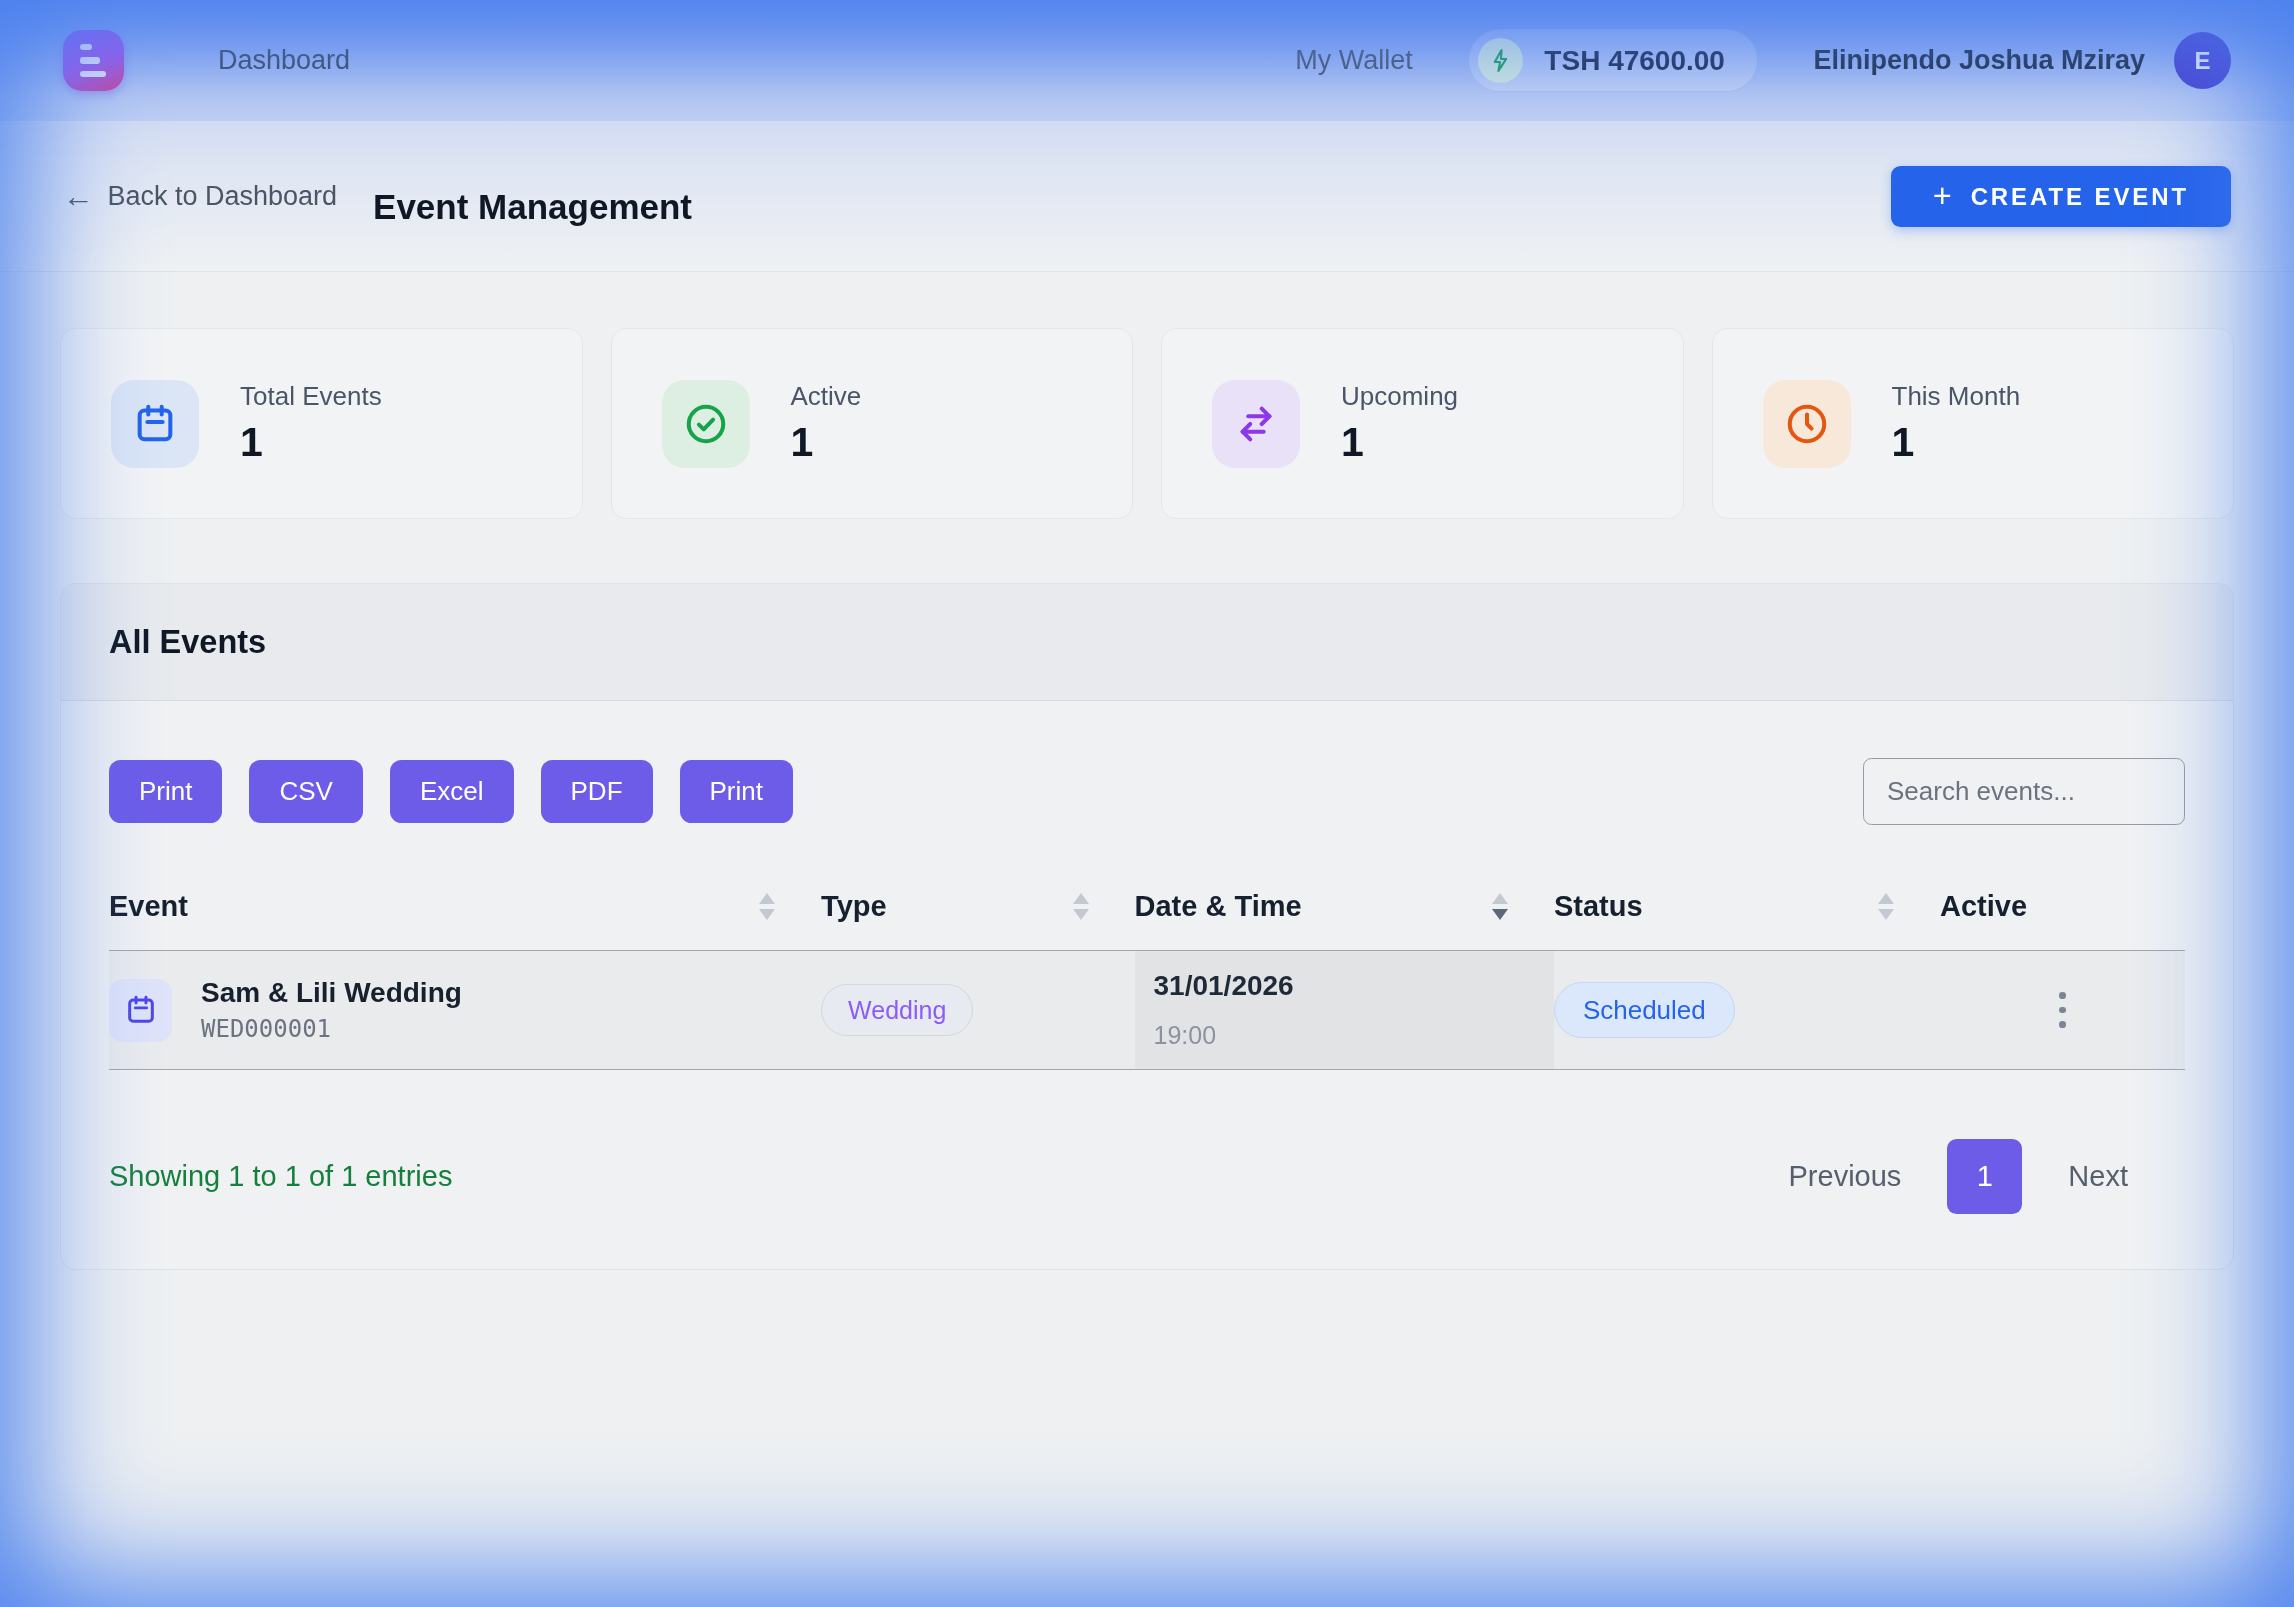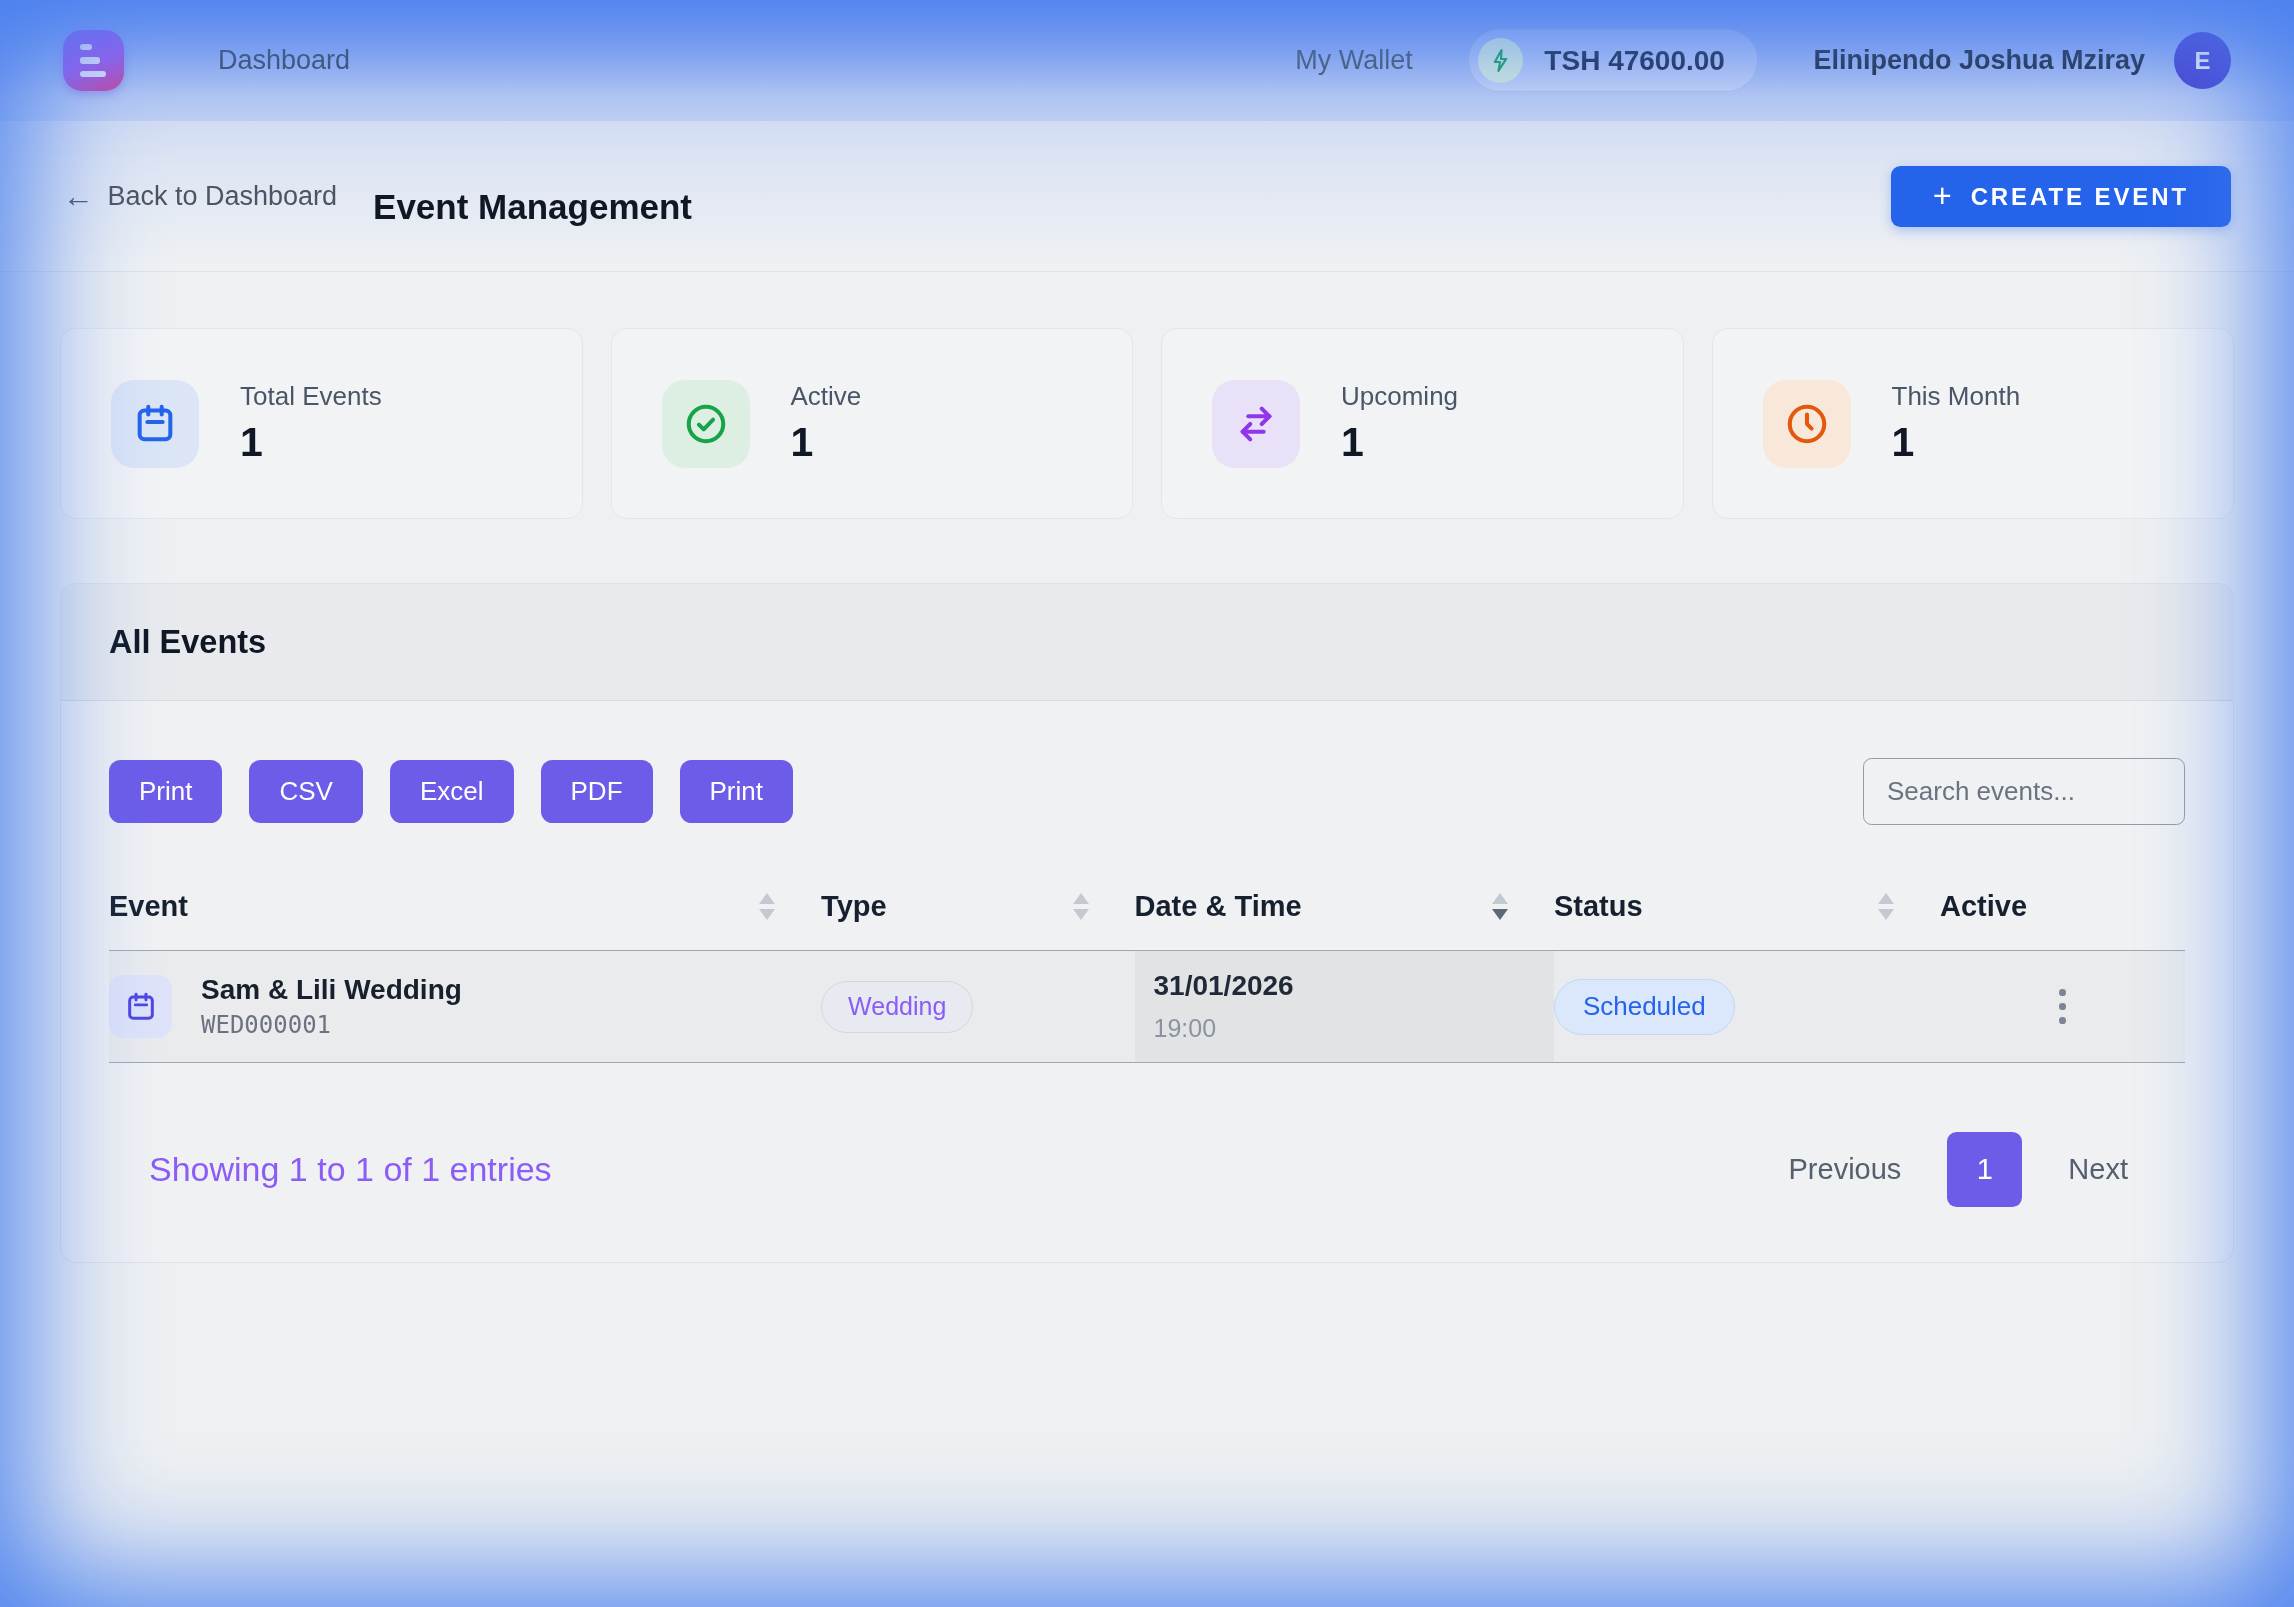--- a/index.html
+++ b/index.html
@@ -139,31 +139,31 @@
     width:63px; height:63px; border-radius:14.3px; background:#dfe3f9; color:#4f46e5;
     display:flex; align-items:center; justify-content:center; flex:none;
   }
   .event-name { font-size:28px; font-weight:700; color:#18202e; }
   .event-code { font-size:24px; color:#6b7280; font-family:"DejaVu Sans Mono", monospace; margin-top:5.7px; }
   .type-badge {
     display:inline-block; padding:10.5px 26px; border-radius:955px;
     background:#e7eaf0; border:1px solid #d2d8e0; font-size:25px; color:#8b5cf6;
   }
   .date-main { font-size:28px; font-weight:700; color:#1f2937; }
-  .date-time { font-size:25px; color:#8b93a1; margin-top:12px; }
+  .date-time { font-size:25px; color:#8b93a1; margin-top:19px; }
   .status-badge {
     display:inline-block; padding:11.5px 28px; border-radius:955px;
     background:#dbe7fb; border:1px solid #c3d7f8; font-size:26px; color:#2563eb;
   }
   .kebab { display:flex; flex-direction:column; gap:7.6px; align-items:center; width:57px; cursor:pointer; margin:0 auto; }
   .kebab .dot { width:6.7px; height:6.7px; border-radius:50%; background:#7b8595; }
 
   
   .panel-footer { display:flex; align-items:center; margin-top:69px; }
-  .entries-summary { font-size:34px; color:#8b5cf6;margin-left:40px; }
+  .entries-summary { font-size:29px; color:#15803d; }
   .pagination { margin-left:auto; display:flex; align-items:center; gap:46px; margin-right:57px; }
   .page-link { font-size:29px; color:#555f6e; cursor:pointer; }
   .page-current {
     width:75px; height:75px; border-radius:9.6px; background:#6d5ce8; color:#fff;
     font-size:29px; display:flex; align-items:center; justify-content:center; cursor:pointer;
   }
   svg { display:block; }
 </style>
 </head>
 <body>

